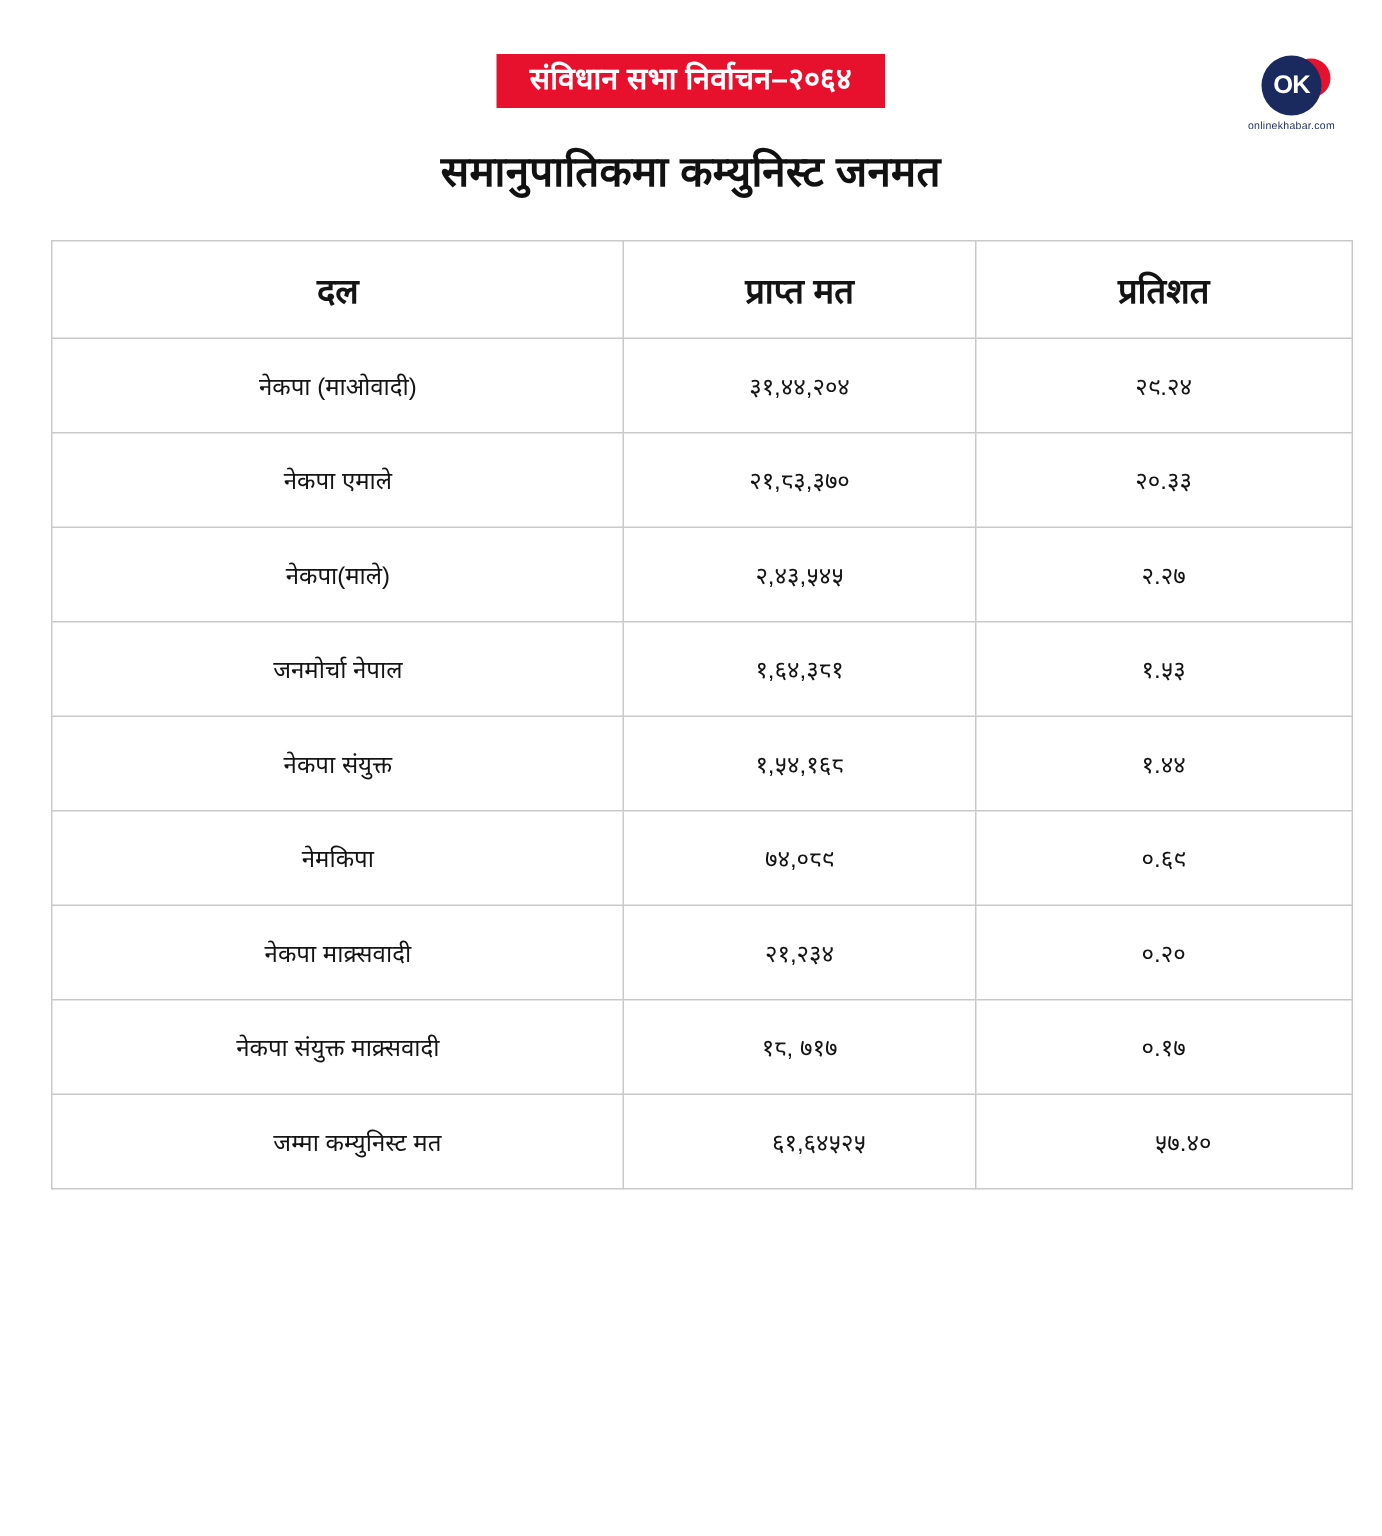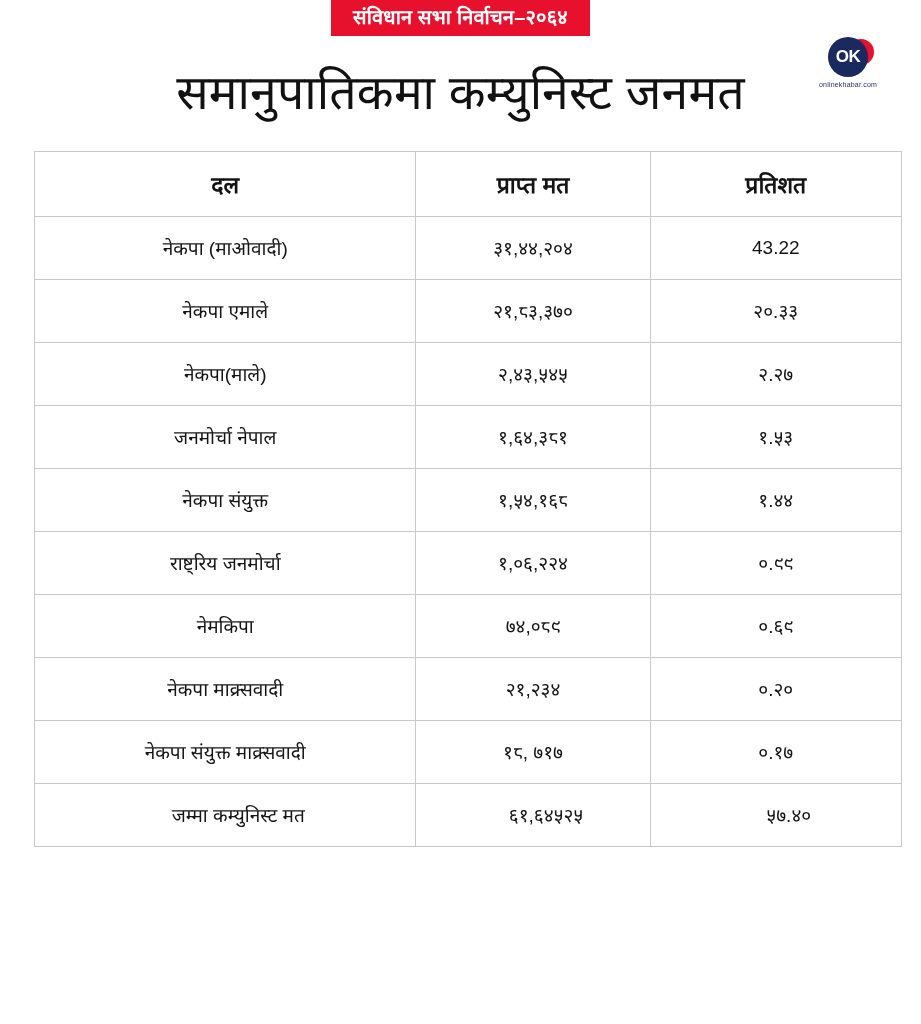--- a/index.html
+++ b/index.html
@@ -12,20 +12,21 @@
     height: 1024px;
     font-family: "Liberation Sans", sans-serif;
     color: #1b1b1b;
     position: relative;
     overflow: hidden;
   }
 
   
   .header {
     position: relative;
+    padding-top: 36px;
   }
 
   .badge-row {
     display: flex;
     justify-content: center;
     align-items: center;
   }
 
   .badge {
     background: #e8112d;
@@ -34,21 +35,21 @@
     font-weight: bold;
     padding: 7px 22px 9px 22px;
     letter-spacing: 0.2px;
     line-height: 1;
     white-space: nowrap;
   }
 
   .logo {
     position: absolute;
     top: 30px;
-    right: 42px;
+    right: 29px;
     width: 62px;
     height: 62px;
     display: flex;
     flex-direction: column;
     align-items: center;
     justify-content: center;
   }
   .logo-mark {
     width: 56px;
     height: 44px;
@@ -85,22 +86,22 @@
   }
   .logo-text {
     font-size: 7px;
     color: #1b2a5e;
     margin-top: 2px;
     letter-spacing: 0.2px;
   }
 
   .title {
     text-align: center;
-    font-size: 48px;
-    font-weight: normal;
+    font-size: 28px;
+    font-weight: bold;
     color: #111111;
     margin: 22px 0 0 0;
     letter-spacing: 0.2px;
   }
 
   
   .table-wrap {
     margin: 28px 19px 0 34px;
   }
 
@@ -108,21 +109,21 @@
     width: 100%;
     border-collapse: collapse;
     table-layout: fixed;
   }
 
   th, td {
     border: 1px solid #c9c9c9;
     text-align: center;
     vertical-align: middle;
     height: 62px;
-    font-size: 19px;
+    font-size: 16px;
     font-weight: normal;
     color: #141414;
     padding: 0 6px;
   }
 
   thead th {
     font-weight: bold;
     font-size: 23px;
     height: 64px;
   }
@@ -166,21 +167,21 @@
       <tr>
         <th>दल</th>
         <th>प्राप्त मत</th>
         <th>प्रतिशत</th>
       </tr>
     </thead>
     <tbody>
       <tr>
         <td>नेकपा (माओवादी)</td>
         <td>३१,४४,२०४</td>
-        <td>43.22</td>
+        <td>२९.२४</td>
       </tr>
       <tr>
         <td>नेकपा एमाले</td>
         <td>२१,८३,३७०</td>
         <td>२०.३३</td>
       </tr>
       <tr>
         <td>नेकपा(माले)</td>
         <td>२,४३,५४५</td>
         <td>२.२७</td>
@@ -189,25 +190,20 @@
         <td>जनमोर्चा नेपाल</td>
         <td>१,६४,३८१</td>
         <td>१.५३</td>
       </tr>
       <tr>
         <td>नेकपा संयुक्त</td>
         <td>१,५४,१६८</td>
         <td>१.४४</td>
       </tr>
       <tr>
-        <td>राष्ट्रिय जनमोर्चा</td>
-        <td>१,०६,२२४</td>
-        <td>०.९९</td>
-      </tr>
-      <tr>
         <td>नेमकिपा</td>
         <td>७४,०८९</td>
         <td>०.६९</td>
       </tr>
       <tr>
         <td>नेकपा माक्र्सवादी</td>
         <td>२१,२३४</td>
         <td>०.२०</td>
       </tr>
       <tr>

